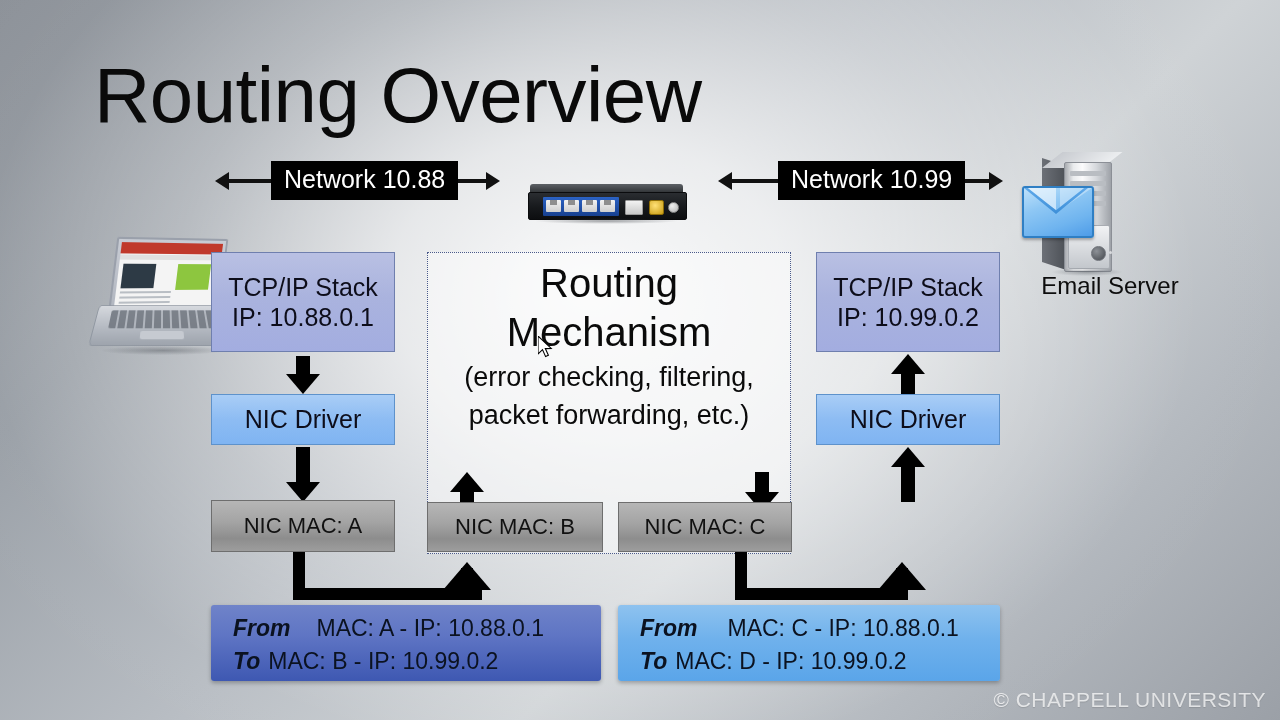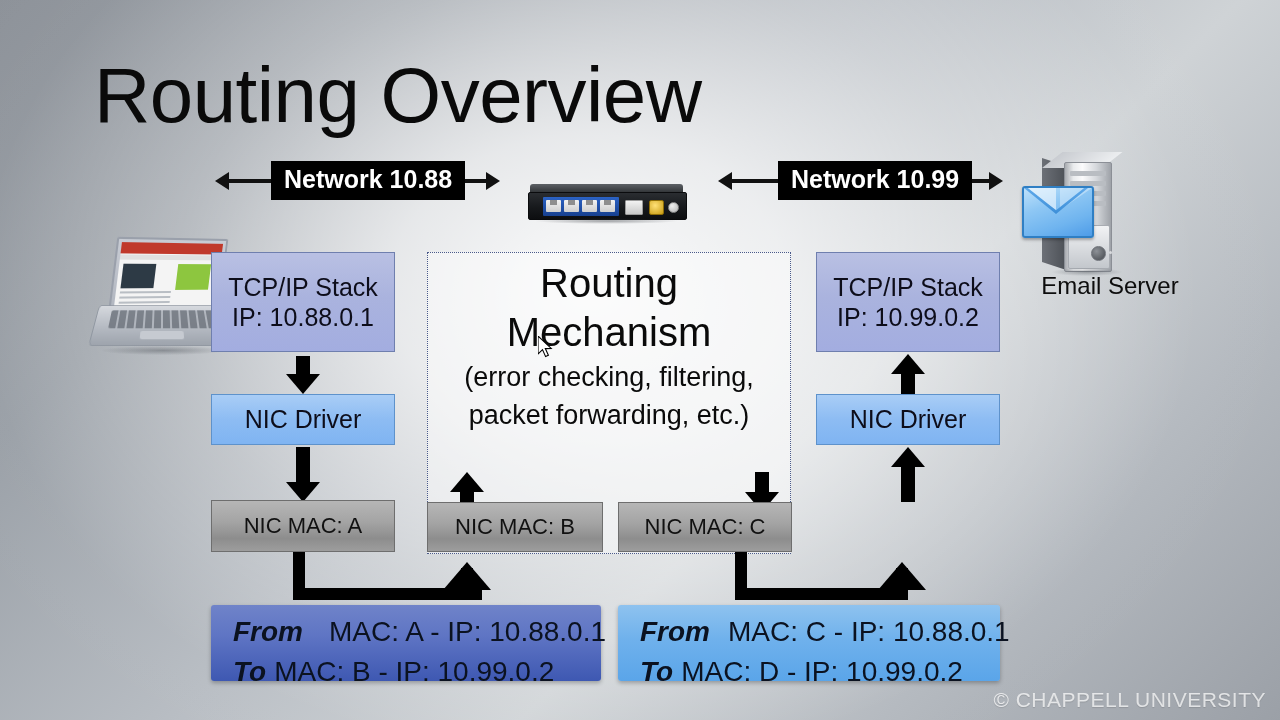--- a/index.html
+++ b/index.html
@@ -23,21 +23,21 @@
     left: 94px;
     top: 56px;
     font-size: 78px;
     line-height: 1;
     color: #0a0a0a;
     font-weight: 400;
     letter-spacing: -0.5px;
     white-space: nowrap;
   }
   
-  .netgroup { position: absolute; height: 40px; font-weight: bold; }
+  .netgroup { position: absolute; height: 40px; }
   .netline {
     position: absolute;
     top: 50%;
     height: 4px;
     background: #111;
     transform: translateY(-2px);
   }
   .arrowhead {
     position: absolute;
     top: 50%;
@@ -126,21 +126,21 @@
   }
   .frame-a {
     background: linear-gradient(180deg, #6f83c9 0%, #5f75c4 40%, #3e58b2 100%);
   }
   .frame-b {
     background: linear-gradient(180deg, #8ec2ef 0%, #6fb1ec 45%, #5aa5e9 100%);
   }
   .frame-row {
     display: flex;
     align-items: baseline;
-    font-size: 28px;
+    font-size: 23px;
     line-height: 1.42;
     white-space: nowrap;
   }
   .frame-key {
     font-weight: bold;
     font-style: italic;
     margin-right: 8px;
   }
   
   .v-arrow { position: absolute; }
@@ -452,21 +452,21 @@
     </div>
     <div class="frame-row">
       <span class="frame-key">To</span>
       <span>MAC: B - IP: 10.99.0.2</span>
     </div>
   </div>
 
   <div class="frame frame-b" style="left:618px; top:605px; width:382px; height:76px;">
     <div class="frame-row">
       <span class="frame-key">From</span>
-      <span style="margin-left:10px">MAC: C - IP: 10.88.0.1</span>
+      <span style="margin-left:22px">MAC: C - IP: 10.88.0.1</span>
     </div>
     <div class="frame-row">
       <span class="frame-key">To</span>
       <span>MAC: D - IP: 10.99.0.2</span>
     </div>
   </div>
 
   <div class="cursor">
     <svg width="16" height="24" viewBox="0 0 16 24">
       <polygon points="0,0 0,18 4.5,13.6 7.6,20.6 10.4,19.3 7.3,12.6 13.2,12.4" fill="#ffffff" stroke="#000000" stroke-width="1.1"></polygon>

